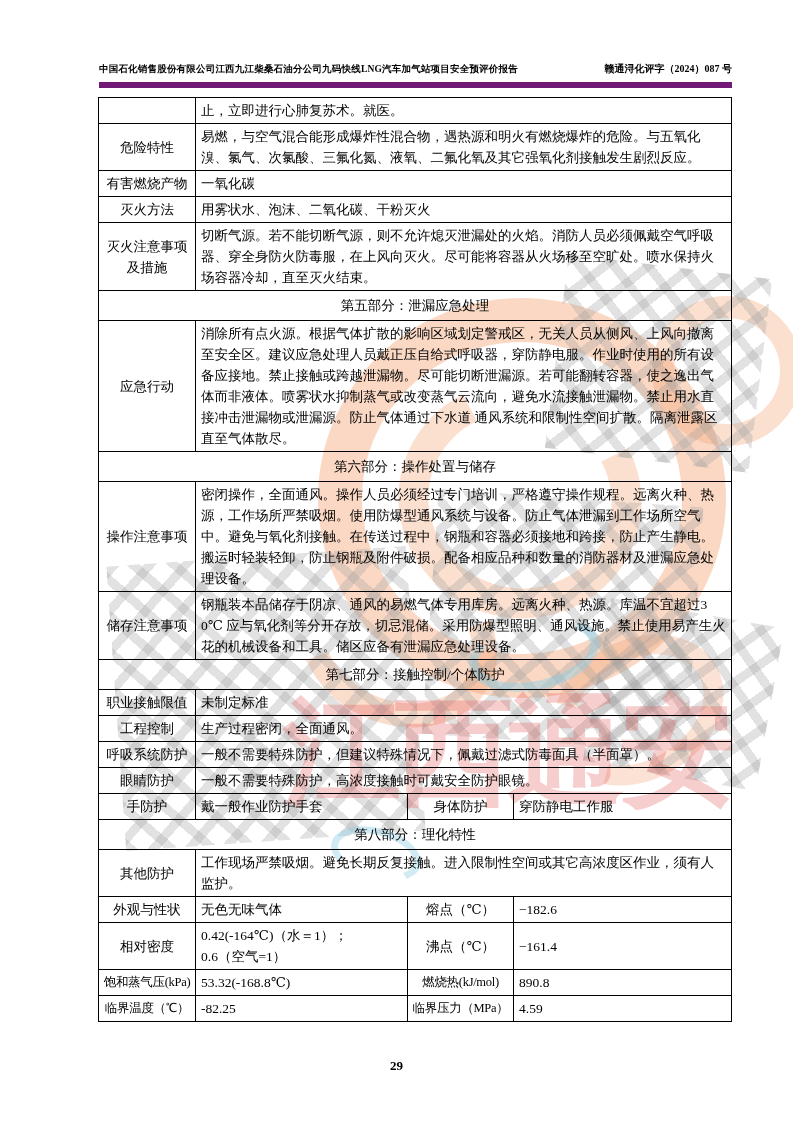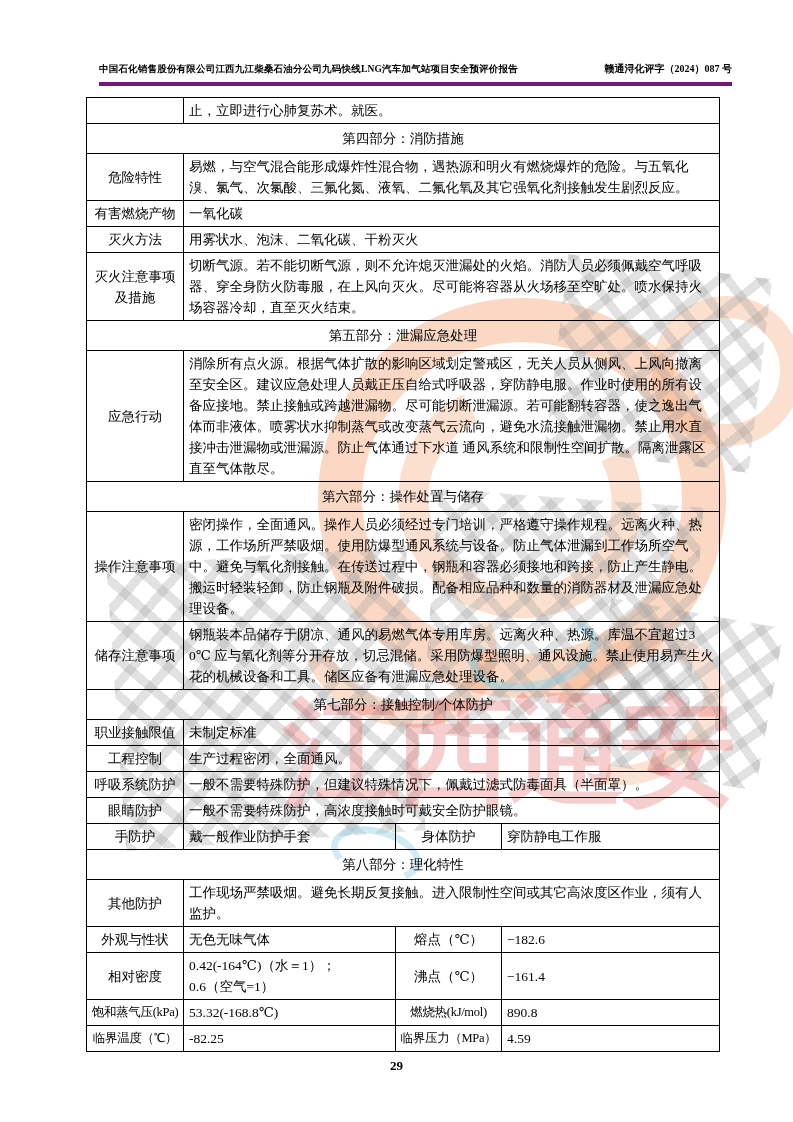--- a/index.html
+++ b/index.html
@@ -41,27 +41,27 @@
     border:7px solid rgba(140,206,231,0.40); border-radius:50%; border-bottom-color:transparent; transform:rotate(15deg); }
   .wm-red-text {
     position:absolute; left:242px; top:688px; width:460px;
     font-size:118px; line-height:1.1; font-weight:bold;
     color: rgba(224,78,78,0.28); letter-spacing:-6px; white-space:nowrap;margin-left:41px;
   }
   
   .doc-header {
     position:absolute; left:99px; top:62px; width:633px; z-index:2;
     display:flex; justify-content:space-between; align-items:flex-end;
-    border-bottom:4px solid #701a75; padding-bottom:6px;
+    border-bottom:6px solid #701a75; padding-bottom:6px;
   }
   .doc-header .left  { font-size:9.5px; font-weight:bold; letter-spacing:0.2px; }
   .doc-header .right { font-size:10px;  font-weight:bold; white-space:nowrap; margin-left:16px; }
   
   .doc-table {
-    position:absolute; left:86px; top:97px; width:633px; z-index:1;
+    position:absolute; left:98px; top:97px; width:633px; z-index:1;
     border-collapse:collapse; font-size:13.5px; table-layout:fixed;
   }
   .doc-table td {
     border:1.6px solid #000;
     padding:2px 5px;
     line-height:21px;
     vertical-align:middle;
     word-break:break-all;
     background:transparent;
   }
@@ -107,23 +107,20 @@
         <col style="width:212px">
         <col style="width:106px">
         <col style="width:218px">
     </colgroup>
     <tbody>
       <tr>
         <td class="lbl"></td>
         <td class="txt" colspan="3">止，立即进行心肺复苏术。就医。</td>
       </tr>
       <tr>
-        <td class="sect" colspan="4">第四部分：消防措施</td>
-      </tr>
-      <tr>
         <td class="lbl">危险特性</td>
         <td class="txt" colspan="3">易燃，与空气混合能形成爆炸性混合物，遇热源和明火有燃烧爆炸的危险。与五氧化溴、氯气、次氯酸、三氟化氮、液氧、二氟化氧及其它强氧化剂接触发生剧烈反应。</td>
       </tr>
       <tr>
         <td class="lbl">有害燃烧产物</td>
         <td class="txt" colspan="3">一氧化碳</td>
       </tr>
       <tr>
         <td class="lbl">灭火方法</td>
         <td class="txt" colspan="3">用雾状水、泡沫、二氧化碳、干粉灭火</td>

